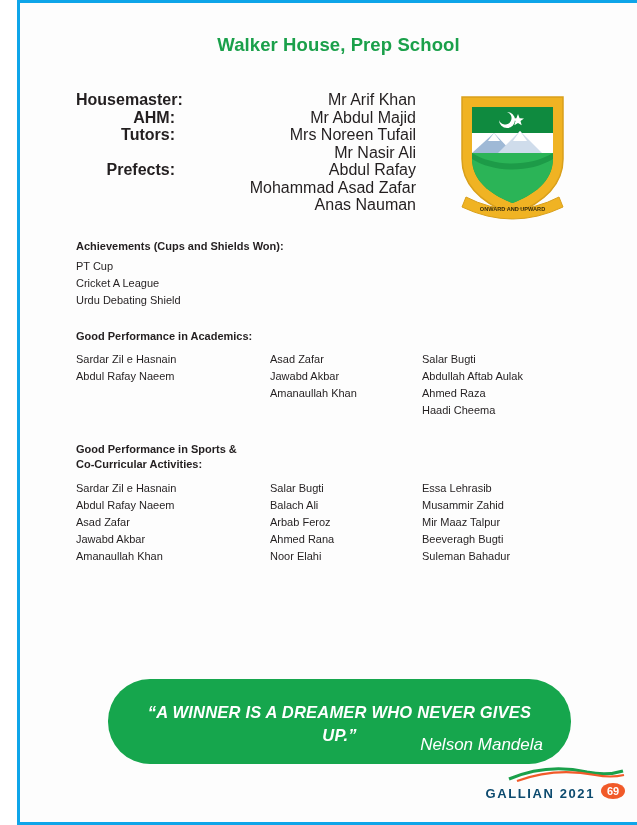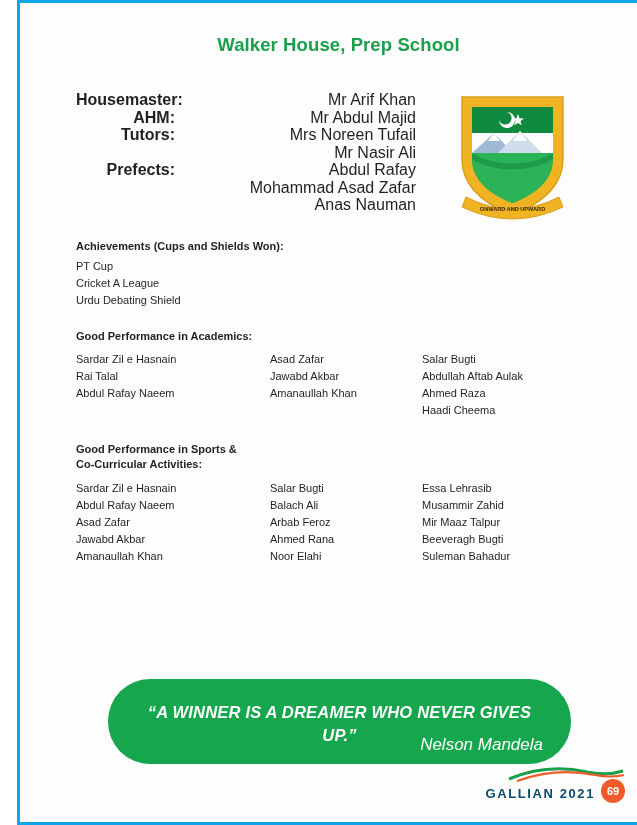--- a/index.html
+++ b/index.html
@@ -145,21 +145,21 @@
     font-size: 13px;
     font-weight: bold;
     letter-spacing: 1.6px;
     color: #0c4a6e;
     margin-right: 6px;
     position: relative;
     top: 2px;
   }
   .footer-badge {
     width: 24px;
-    height: 24px;
+    height: 16px;
     border-radius: 50%;
     background: #f15a29;
     color: #ffffff;
     font-size: 11px;
     font-weight: bold;
     display: flex;
     align-items: center;
     justify-content: center;
   }
   .footer-swoosh {
@@ -231,21 +231,20 @@
   <div class="simple-list" style="left:56px; top:255px;">
     <div>PT Cup</div>
     <div>Cricket A League</div>
     <div>Urdu Debating Shield</div>
   </div>
 
   <div class="section-head" style="left:56px; top:326px;">Good Performance in Academics:</div>
   <div class="cols" style="left:56px; top:348px; width:520px;">
     <div class="col" style="width:194px;">
       <div>Sardar Zil e Hasnain</div>
-      <div>Rai Talal</div>
       <div>Abdul Rafay Naeem</div>
     </div>
     <div class="col" style="width:152px;">
       <div>Asad Zafar</div>
       <div>Jawabd Akbar</div>
       <div>Amanaullah Khan</div>
     </div>
     <div class="col">
       <div>Salar Bugti</div>
       <div>Abdullah Aftab Aulak</div>

